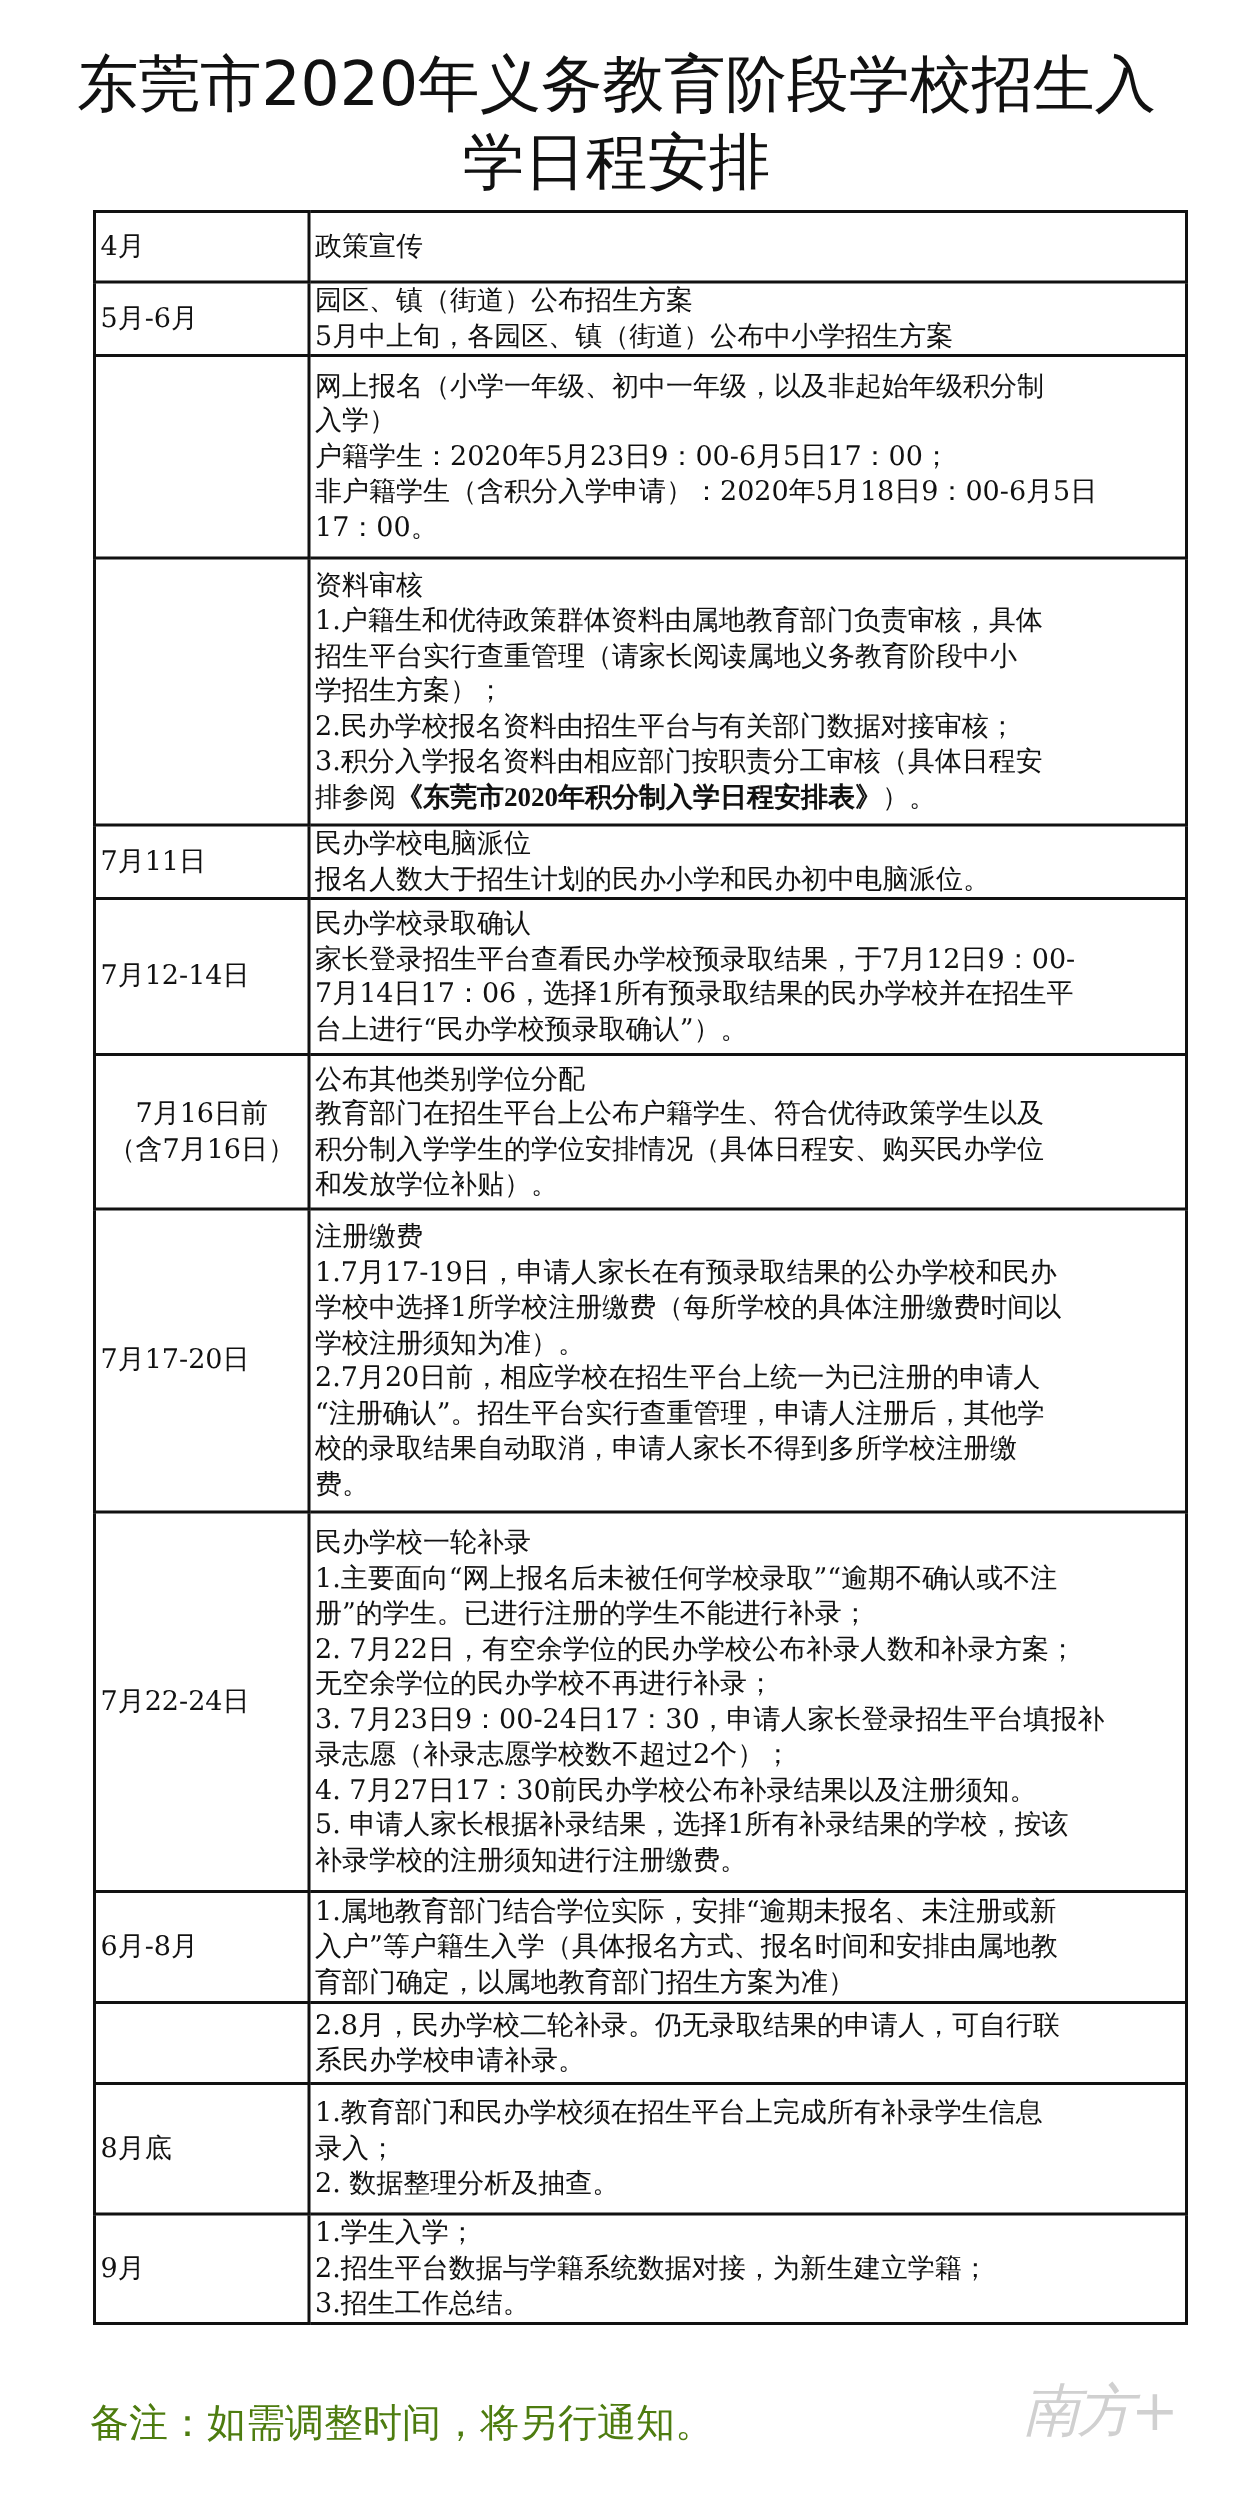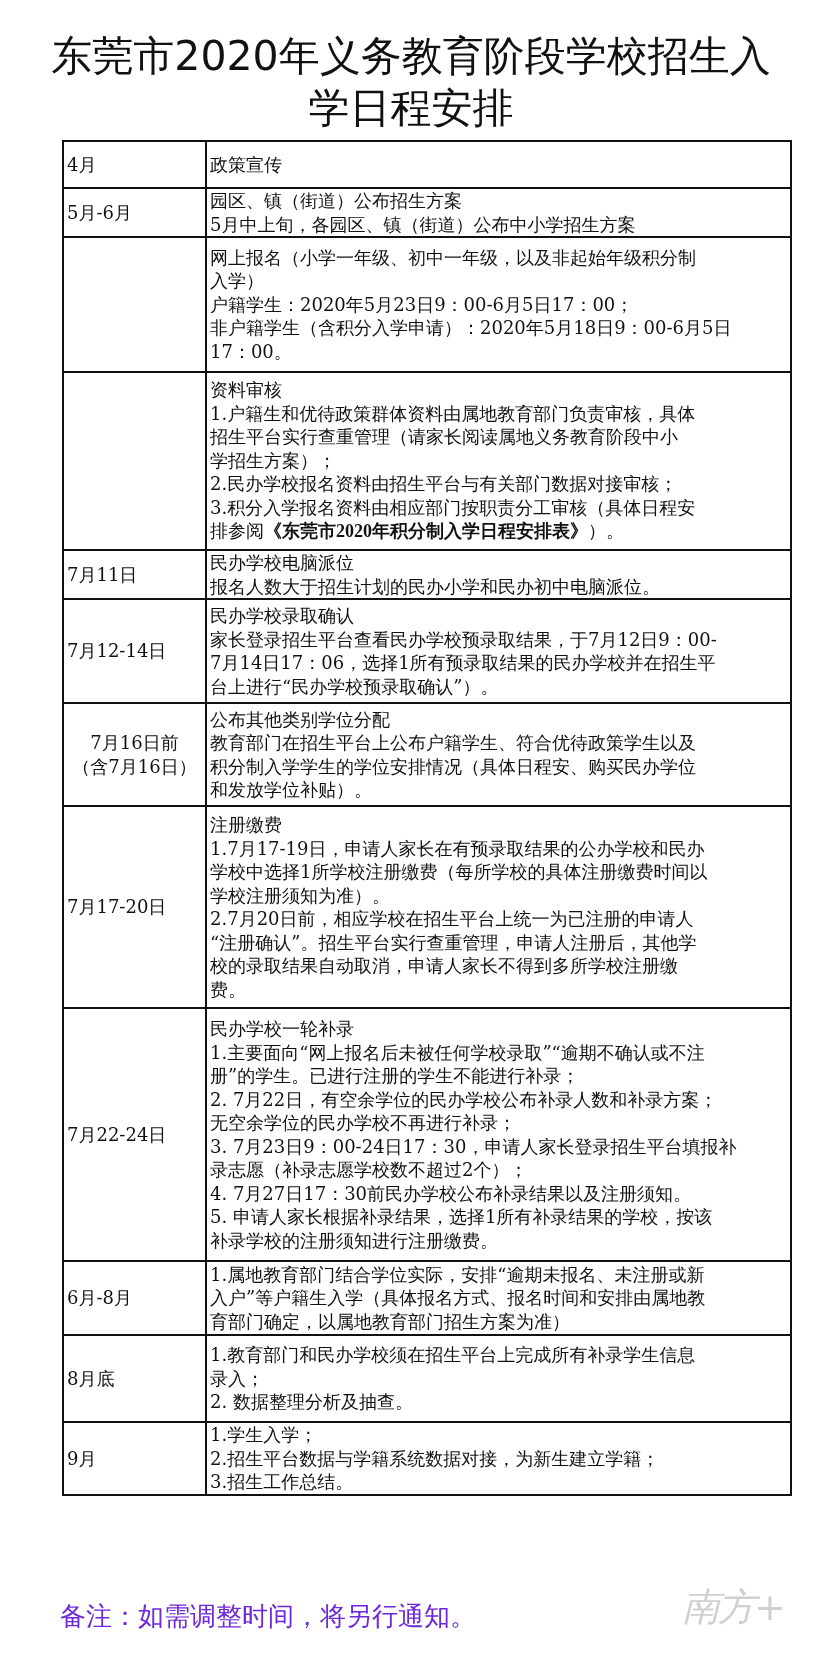--- a/index.html
+++ b/index.html
@@ -17,21 +17,21 @@
   col.c1 { width: 143px; }
   col.c2 { width: 585px; }
   th { vertical-align: top !important; font-family: "DejaVu Sans", "Liberation Sans", sans-serif;
        font-size: 17px !important; padding-top: 2px !important; height: 46px; }
   td.time { text-align: left; border-radius: 16px; }
   td.time.center { text-align: center; }
   td.work { padding: 0 2px 0 4px; }
   .line { display: block; white-space: nowrap; }
   b.ref { font-weight: bold; font-family: Liberation Serif, serif; }
   .note { position: absolute; left: 60px; top: 1598px; font-size: 26px; line-height: 36px;
-          font-family: "DejaVu Sans", "Liberation Sans", sans-serif; color: #6d28d9; }
+          font-family: "DejaVu Sans", "Liberation Sans", sans-serif; color: #4d7c0f; }
   .watermark { position: absolute; left: 682px; top: 1582px; width: 140px; height: 70px;
                color: #c8c8c8; font-size: 38px; font-style: italic;
                font-family: "DejaVu Serif", serif; opacity: 0.85; letter-spacing: -2px; }
 </style>
 </head>
 <body>
 
 <div class="title">
   <span>东莞市2020年义务教育阶段学校招生入</span>
   <span>学日程安排</span>
@@ -146,20 +146,27 @@
 
   <tr style="height:74px">
     <td class="time">6月-8月</td>
     <td class="work">
       <span class="line">1.属地教育部门结合学位实际，安排“逾期未报名、未注册或新</span>
       <span class="line">入户”等户籍生入学（具体报名方式、报名时间和安排由属地教</span>
       <span class="line">育部门确定，以属地教育部门招生方案为准）</span>
     </td>
   </tr>
 
+  <tr style="height:54px">
+    <td class="time"></td>
+    <td class="work">
+      <span class="line">2.8月，民办学校二轮补录。仍无录取结果的申请人，可自行联</span>
+      <span class="line">系民办学校申请补录。</span>
+    </td>
+  </tr>
 
   <tr style="height:87px">
     <td class="time">8月底</td>
     <td class="work">
       <span class="line">1.教育部门和民办学校须在招生平台上完成所有补录学生信息</span>
       <span class="line">录入；</span>
       <span class="line">2. 数据整理分析及抽查。</span>
     </td>
   </tr>
 

